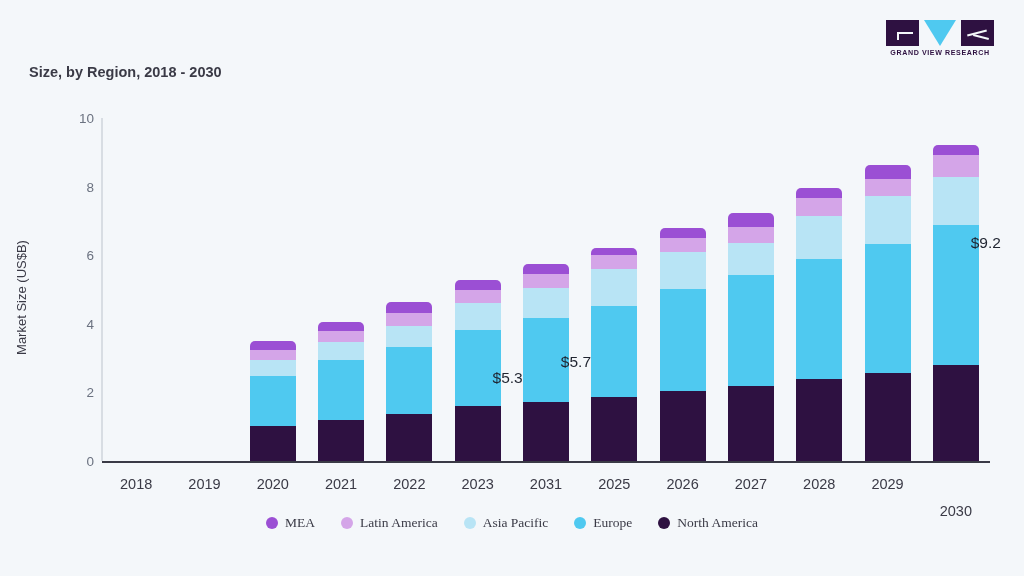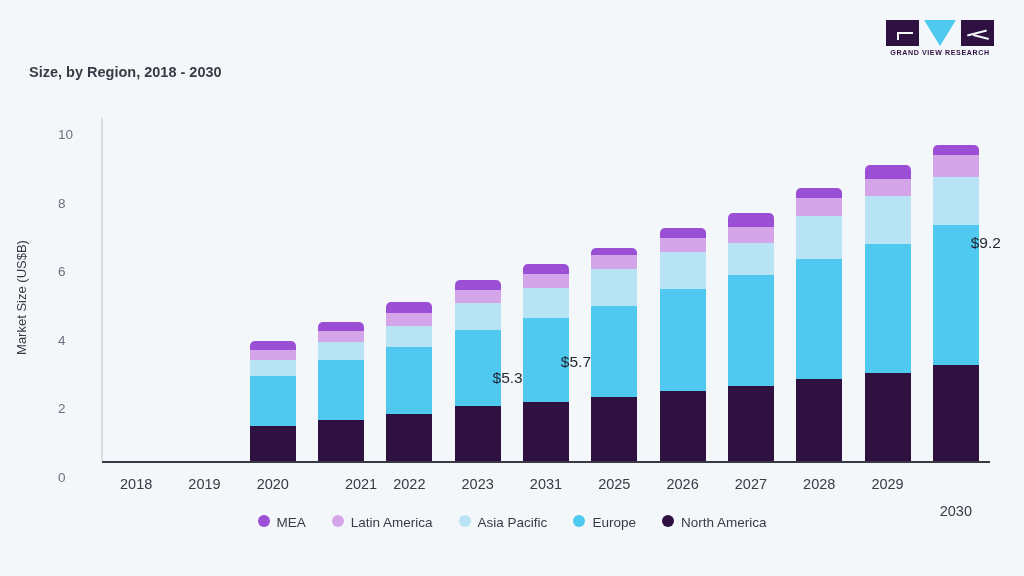--- a/index.html
+++ b/index.html
@@ -61,23 +61,22 @@
   #y-axis-line {
     position: absolute; left: 101px; top: 118px;
     width: 2px; height: 343px; background: #d8dde3;
   }
   #x-axis-line {
     position: absolute; left: 102px; top: 461px;
     width: 888px; height: 1.5px; background: #3a3a46;
   }
   .y-tick-label {
     position: absolute; right: 0; width: 36px;
-    text-align: left; font-size: 13.5px; color: #6b7280;
+    text-align: right; font-size: 13.5px; color: #6b7280;
     transform: translateY(-50%);
-    margin-top: 16px;
   }
   #y-ticks { position: absolute; left: 50px; top: 0; width: 44px; height: 576px; }
   #y-axis-title {
     position: absolute; left: -119px; top: 290px;
     width: 280px; text-align: center;
     font-size: 13px; color: #3a3a46;
     transform: rotate(-90deg);
   }
   #x-ticks { position: absolute; left: 102px; top: 476px; width: 888px; height: 22px; }
   .x-tick-label {
@@ -94,21 +93,21 @@
     font-size: 15.5px; color: #1f2430;
     transform: translateX(-50%);
   }
   
   #legend {
     position: absolute; left: 0; top: 515px;
     width: 1024px;
     display: flex; justify-content: center; align-items: center;
     gap: 26px;
   }
-  .legend-item { display: flex; gap: 7px; }
+  .legend-item { display: flex; align-items: center; gap: 7px; font-family: Liberation Serif, serif; }
   .legend-swatch { width: 12px; height: 12px; border-radius: 50%; }
   .legend-label { font-size: 13.5px; color: #3a3a46; }
 </style>
 </head>
 <body>
 
 <div id="page">
 
   <div id="chart-subtitle">Size, by Region, 2018 - 2030</div>
 
@@ -218,21 +217,21 @@
         <div class="bar-seg" style="background: rgb(184, 228, 245); bottom: 235.641px; height: 48.62px;"></div>
         <div class="bar-seg" style="background: rgb(212, 165, 232); bottom: 283.661px; height: 22.895px;"></div>
         <div class="bar-seg cap" style="background: rgb(155, 79, 212); bottom: 305.956px; height: 10.204px;"></div>
       </div>
       <div class="bar-label" style="left: 853.846px; top: 116.44px;">$9.2</div>
     </div>
   <div id="x-ticks">
       <div class="x-tick-label" style="left: 34.1538px;">2018</div>
       <div class="x-tick-label" style="left: 102.462px;">2019</div>
       <div class="x-tick-label" style="left: 170.769px;">2020</div>
-      <div class="x-tick-label" style="left: 239.077px; margin-left: 20px;">2021</div>
+      <div class="x-tick-label" style="left: 239.077px;">2021</div>
       <div class="x-tick-label" style="left: 307.385px;">2022</div>
       <div class="x-tick-label" style="left: 375.692px;">2023</div>
       <div class="x-tick-label" style="left: 444px;">2031</div>
       <div class="x-tick-label" style="left: 512.308px;">2025</div>
       <div class="x-tick-label" style="left: 580.615px;">2026</div>
       <div class="x-tick-label" style="left: 648.923px;">2027</div>
       <div class="x-tick-label" style="left: 717.231px;">2028</div>
       <div class="x-tick-label" style="left: 785.538px;">2029</div>
       <div class="x-tick-label" style="left: 853.846px; margin-top: 27px;">2030</div>
     </div>

